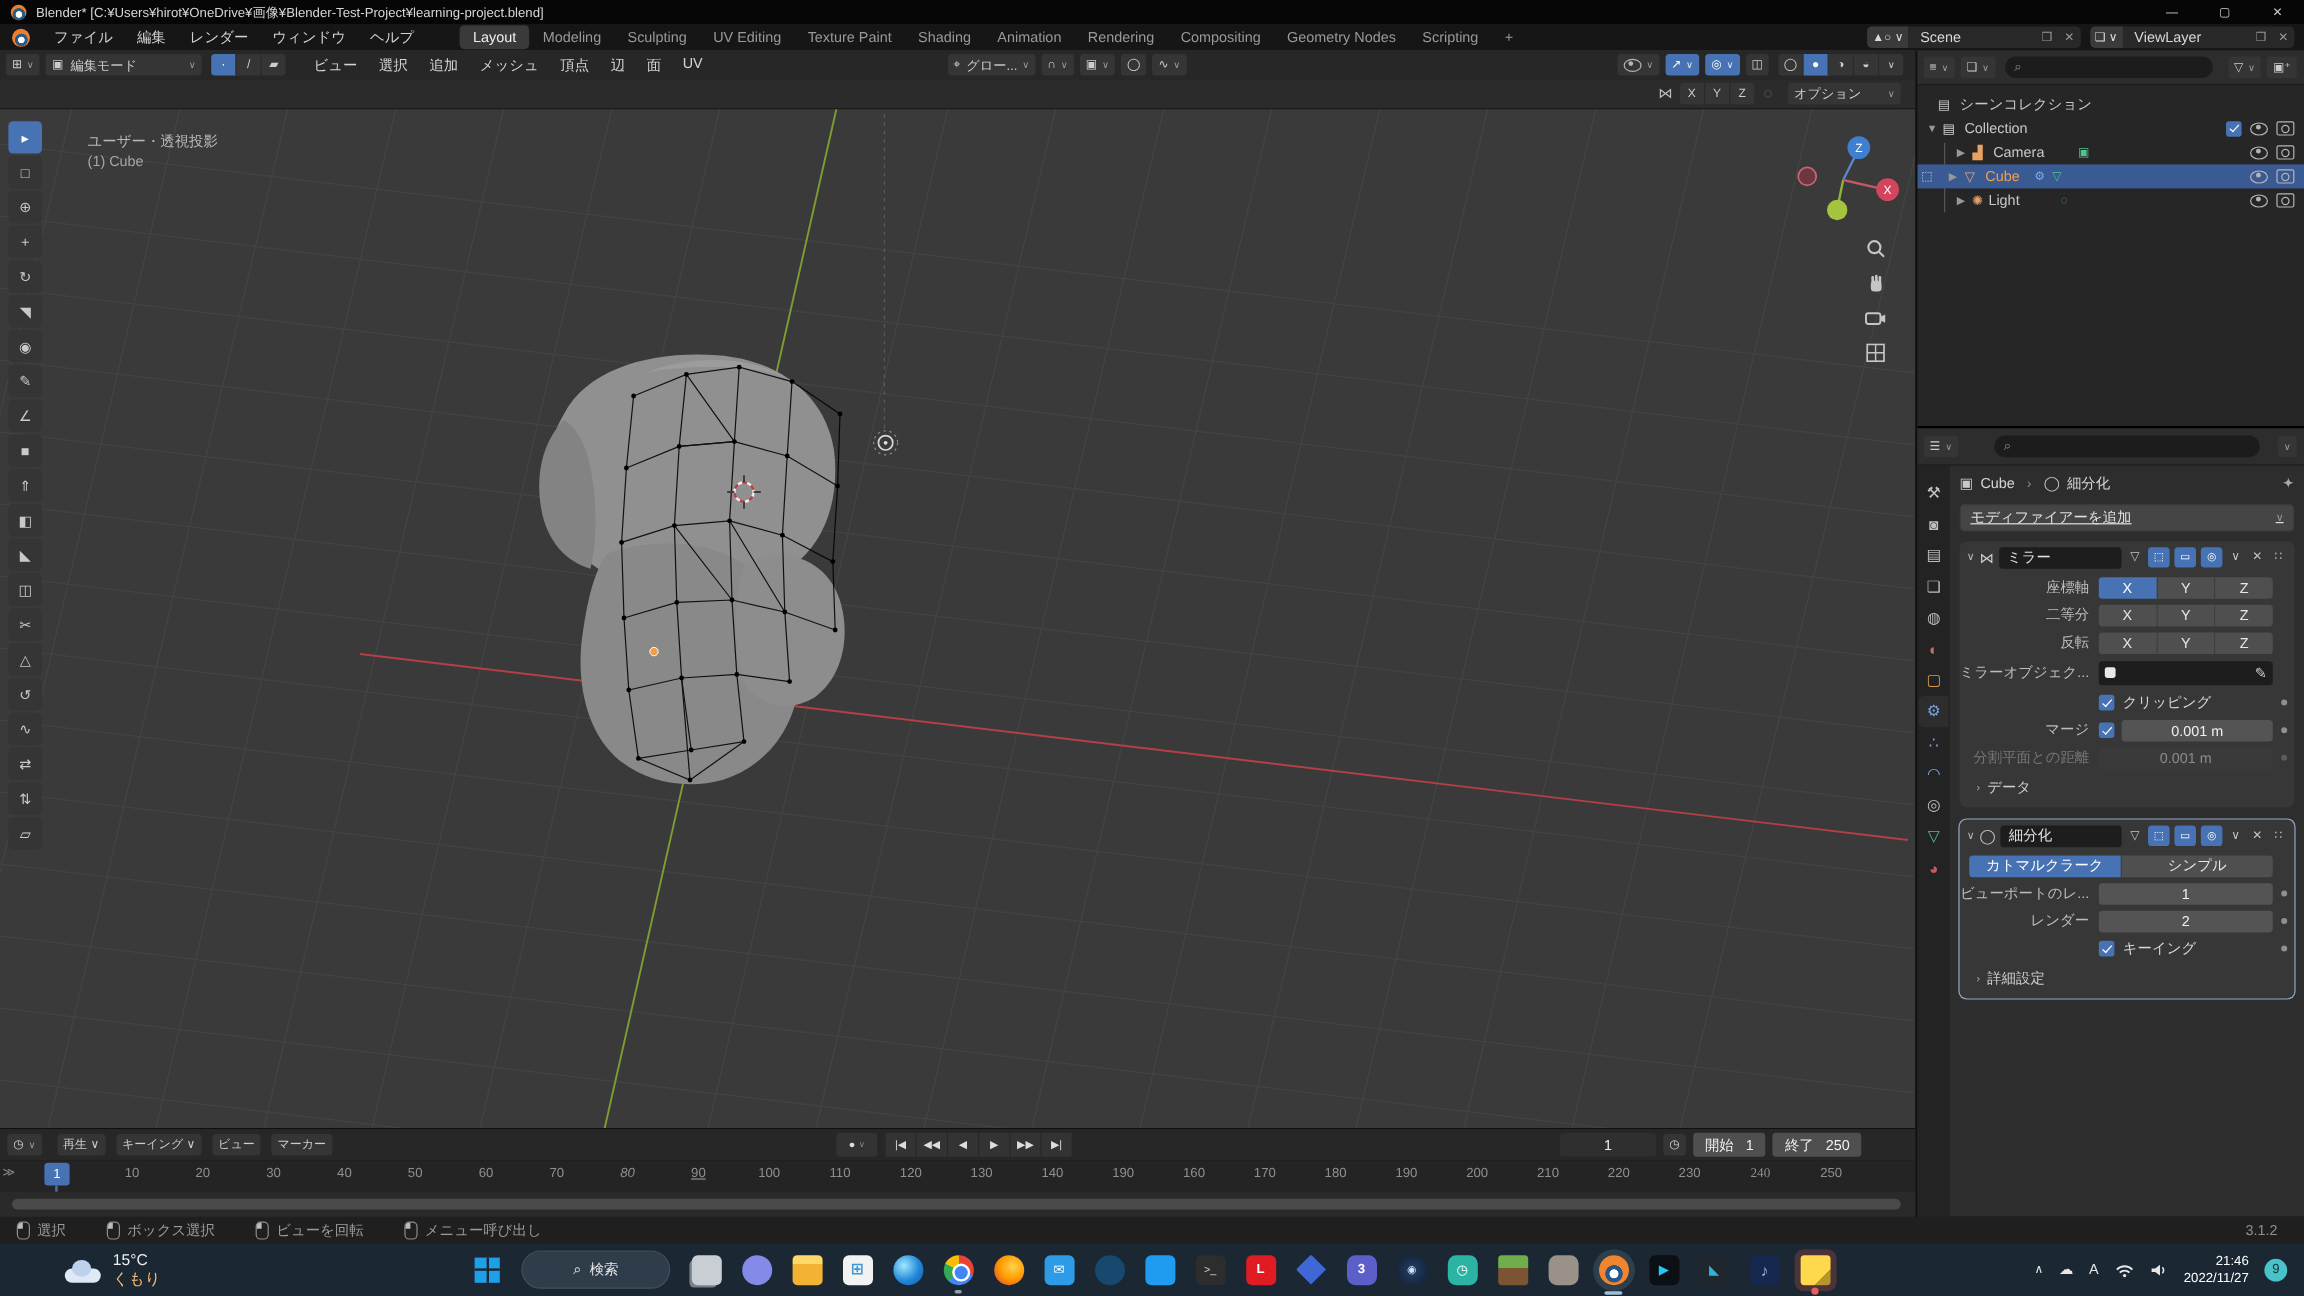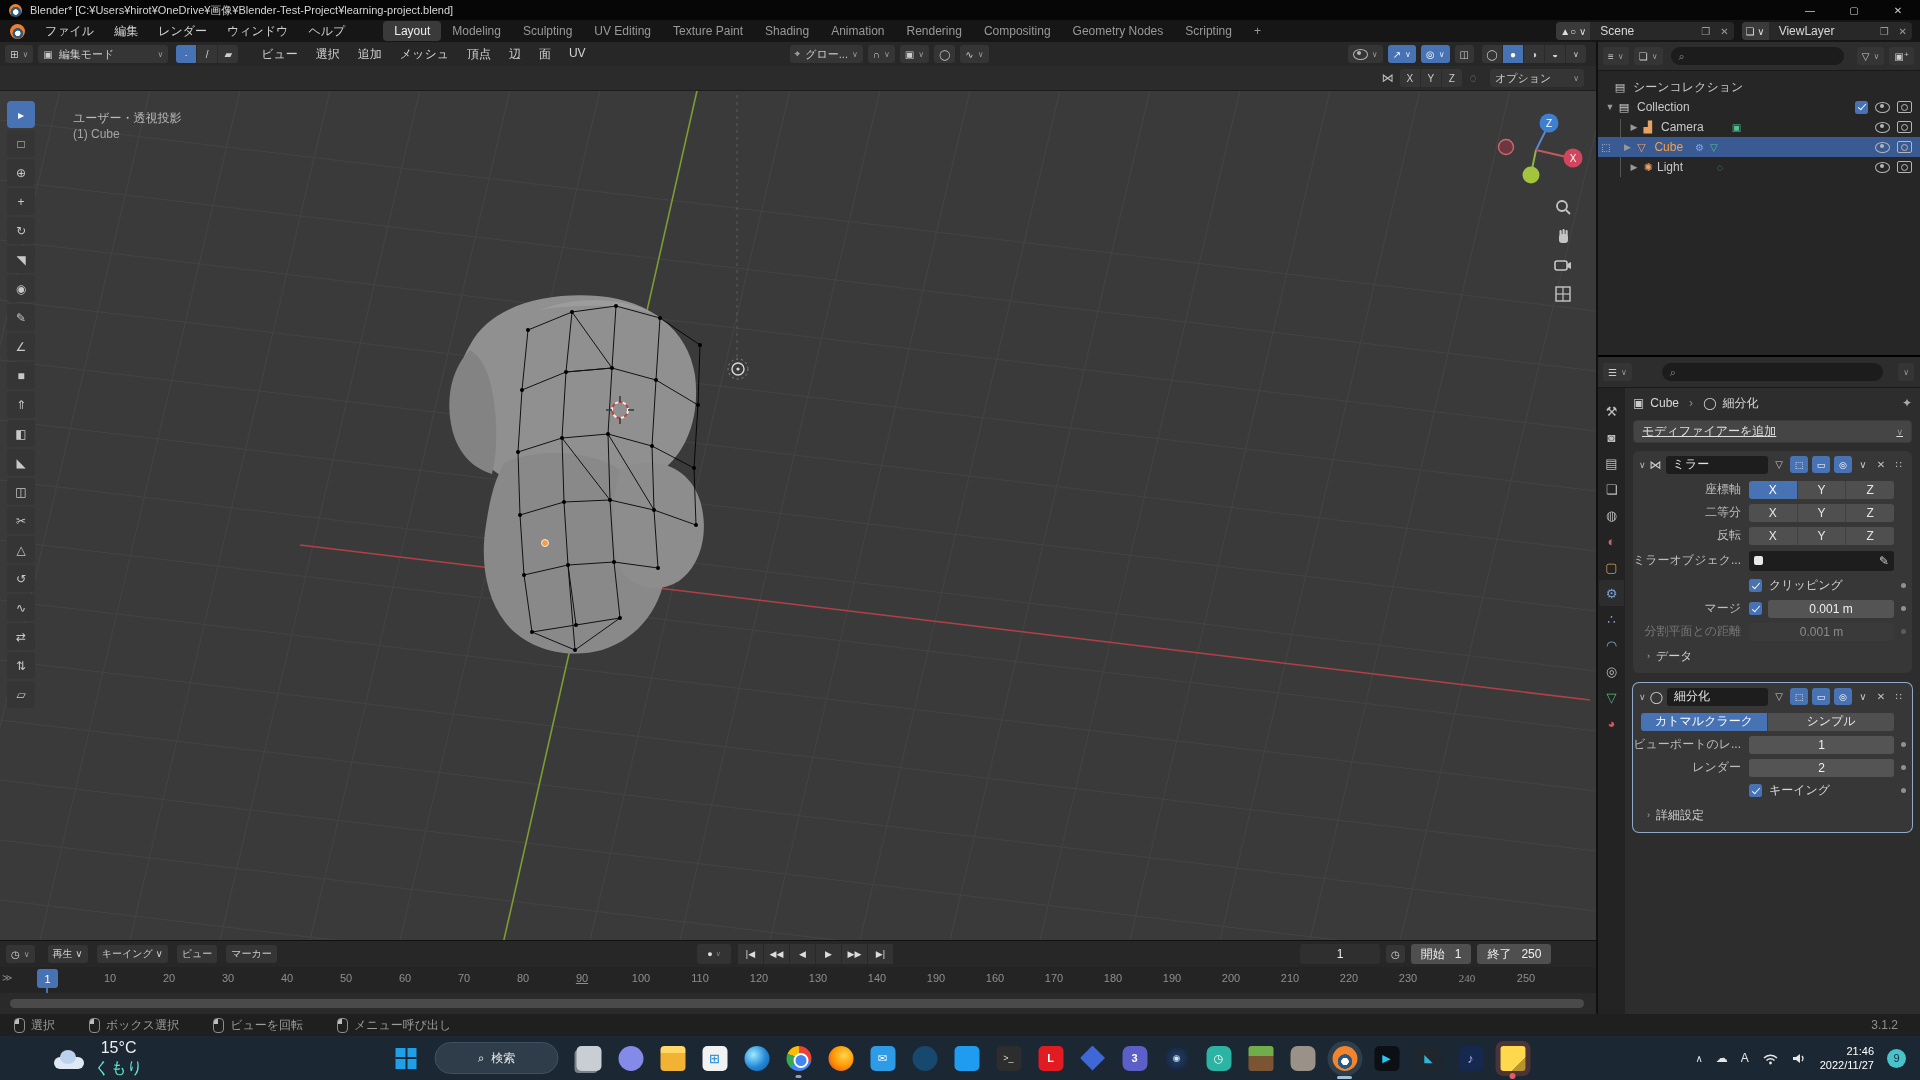--- a/index.html
+++ b/index.html
@@ -109,21 +109,21 @@
   .hint{display:flex;align-items:center;gap:6px;}
   .mouseic{width:9px;height:13px;border:1.4px solid #8d8d8d;border-radius:4px;display:inline-block;position:relative;}
   .mouseic::after{content:"";position:absolute;left:0;top:0;width:4px;height:5px;background:#bdbdbd;border-radius:3px 0 0 0;}
   #version{margin-left:auto;margin-right:22px;color:#8f8f8f;}
   
   #taskbar{position:absolute;left:0;top:1036px;width:1920px;height:44px;background:#1b2733;display:flex;align-items:center;}
   #weather{display:flex;align-items:center;gap:8px;margin-left:52px;color:#eee;}
   #weather .cl{width:34px;height:22px;position:relative;}
   #weather .cl::before{content:"";position:absolute;left:2px;bottom:0;width:30px;height:12px;background:#dfe9f5;border-radius:7px;}
   #weather .cl::after{content:"";position:absolute;left:8px;bottom:5px;width:16px;height:14px;background:#bcd2ec;border-radius:50%;}
-  #wtemp{font-size:16px;line-height:1.25;text-align:center;}
+  #wtemp{font-size:13px;line-height:1.25;}
   #centericons{position:absolute;left:50%;transform:translateX(-50%);display:flex;align-items:center;}
   .winlogo{width:21px;height:21px;margin:0 9px;background:
     linear-gradient(#1b2733,#1b2733) center/100% 2px no-repeat,
     linear-gradient(90deg,#1b2733,#1b2733) center/2px 100% no-repeat,
     #1ea0e8;}
   #searchpill{width:122px;height:30px;border-radius:16px;background:#2f3d4a;border:1px solid #405061;display:flex;align-items:center;justify-content:center;gap:7px;color:#e8e8e8;margin:0 9px;}
   #tbicons{display:flex;align-items:center;}
   .tbi{position:relative;width:25px;height:25px;border-radius:5px;margin:0 8.5px;display:flex;align-items:center;justify-content:center;font-size:11px;color:#fff;font-weight:bold;}
   .tbi.running::after{content:"";position:absolute;bottom:-7px;left:50%;transform:translateX(-50%);width:6px;height:3px;border-radius:2px;background:#93a1ad;}
   .tbi.active{box-shadow:0 0 0 5px #2d3e4d;border-radius:3px;}
@@ -737,21 +737,21 @@
     <span style="position:absolute;left:2px;top:5px;color:#8a8a8a;font-size:10px" data-name="expand-region-icon">≫</span>
     <div></div>
     <div id="curframe" data-name="current-frame-marker">1</div>
   <div class="tick" data-name="frame-tick" style="left: 110px;">10</div>
       <div class="tick" data-name="frame-tick" style="left: 169px;">20</div>
       <div class="tick" data-name="frame-tick" style="left: 228px;">30</div>
       <div class="tick" data-name="frame-tick" style="left: 287px;">40</div>
       <div class="tick" data-name="frame-tick" style="left: 346px;">50</div>
       <div class="tick" data-name="frame-tick" style="left: 405px;">60</div>
       <div class="tick" data-name="frame-tick" style="left: 464px;">70</div>
-      <div class="tick" data-name="frame-tick" style="left: 523px;">80</div>
+      <div class="tick" data-name="frame-tick" style="left: 523px; font-style: italic;">80</div>
       <div class="tick" data-name="frame-tick" style="left: 582px; text-decoration: underline;">90</div>
       <div class="tick" data-name="frame-tick" style="left: 641px;">100</div>
       <div class="tick" data-name="frame-tick" style="left: 700px;">110</div>
       <div class="tick" data-name="frame-tick" style="left: 759px;">120</div>
       <div class="tick" data-name="frame-tick" style="left: 818px;">130</div>
       <div class="tick" data-name="frame-tick" style="left: 877px;">140</div>
       <div class="tick" data-name="frame-tick" style="left: 936px;">190</div>
       <div class="tick" data-name="frame-tick" style="left: 995px;">160</div>
       <div class="tick" data-name="frame-tick" style="left: 1054px;">170</div>
       <div class="tick" data-name="frame-tick" style="left: 1113px;">180</div>
@@ -789,21 +789,21 @@
       </div>
     </div>
   <div id="version" data-name="blender-version">3.1.2</div>
 </div>
 
 <div id="taskbar" data-name="windows-taskbar">
   <div id="weather" data-name="weather-widget">
     <div class="cl" data-name="cloud-icon"></div>
     <div id="wtemp">
       <div data-name="weather-temp">15°C</div>
-      <div style="color:#5eead4" data-name="weather-condition">くもり</div>
+      <div style="color:#fdba74" data-name="weather-condition">くもり</div>
     </div>
   </div>
   <div id="centericons">
     <div class="winlogo" data-name="start-button"></div>
     <div id="searchpill" data-name="taskbar-search">
       <span data-name="search-icon">⌕</span>
       <span data-name="search-label">検索</span>
     </div>
     <div id="tbicons" data-name="taskbar-apps">
         <div class="tbi" data-name="taskview-icon"></div>

